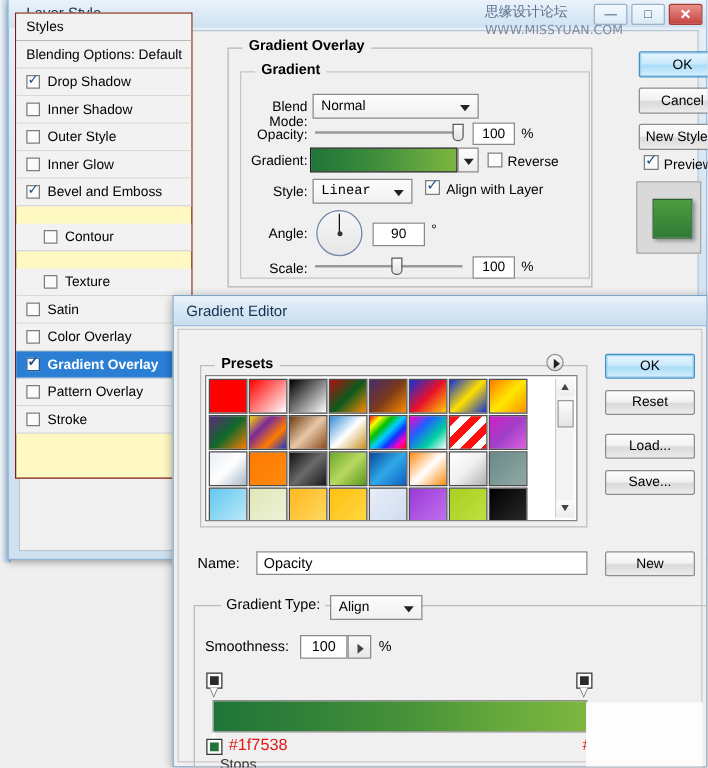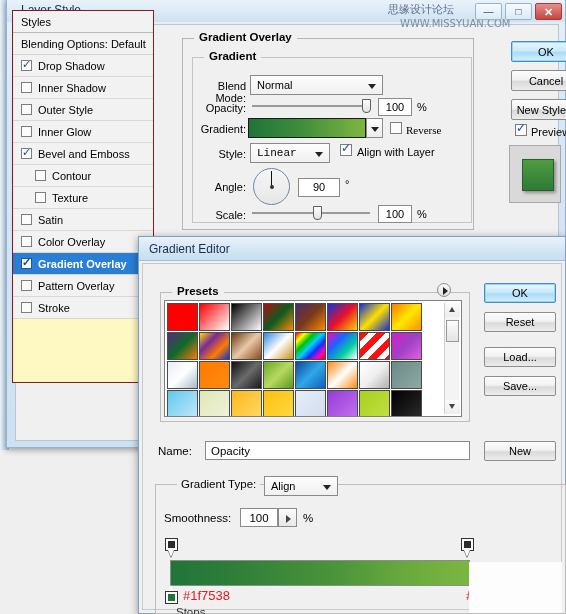--- a/index.html
+++ b/index.html
@@ -66,21 +66,21 @@
     font-size: 11px;
   }
   .style-row {
     height: 22px; line-height: 22px;
     border-bottom: 1px solid #d8d8d8;
     background: #f2f2f2;
     display: flex; align-items: center;
     padding-left: 8px;
     font-size: 11px;
   }
-  .style-row.indent { padding-left: 22px; }
+  .style-row.indent { padding-left: 22px; margin-top: 14px; }
   .style-row.selected { background: #2a7fd4; color: #fff; font-weight: bold; }
   .cb {
     width: 11px; height: 11px; margin-right: 6px;
     border: 1px solid #7d7d7d; background: #fbfbfb;
     display: inline-block; position: relative; flex: 0 0 auto;
   }
   .cb.checked::after {
     content: "\2713";
     position: absolute; left: 0px; top: -4px;
     font-size: 11px; color: #234f8c; line-height: 14px;
@@ -375,21 +375,21 @@
     background: #fdfdfd; border: 1px solid #fbfbfb;
   }
 
   
   #watermark {
     position: absolute; left: 388px; top: 2px; font-size: 11px;
     color: #6f7f92; letter-spacing: 0px;
     font-family: "DejaVu Sans", sans-serif;
   }
   #watermark .cn { color:#5a7089; }
-  #watermark .url { color:#7b8ca0; font-size: 10px; margin-left: 12px; }
+  #watermark .url { color:#7b8ca0; font-size: 10px; }
 </style>
 </head>
 <body>
 
 <div id="page-bg"></div>
 
 <div id="left-strip"></div>
 
 <div id="layer-style-window">
   <div id="ls-titlebar">
@@ -472,21 +472,21 @@
 <div class="field-label" style="left:186px; top:102px; width:60px;">Opacity:</div>
 <div class="slider-track" style="left:252px; top:105px; width:118px;"></div>
 <div class="slider-thumb" style="left:362px; top:99px;"></div>
 <div class="numbox" style="left:378px; top:98px; width:34px;">100</div>
 <div class="pct" style="left:417px; top:101px;">%</div>
 
 <div class="field-label" style="left:186px; top:123px; width:60px;">Gradient:</div>
 <div id="grad-swatch" style="background: linear-gradient(to right, rgb(31, 117, 56) 0%, rgb(63, 142, 60) 45%, rgb(124, 182, 63) 100%);"></div>
 <div id="grad-swatch-arrow"></div>
 <div class="smallcb" style="left:390px; top:122px;"></div>
-<div class="pct" style="left:406px; top:124px;font-family:Liberation Serif, serif;">Reverse</div>
+<div class="pct" style="left:406px; top:124px;">Reverse</div>
 
 <div class="field-label" style="left:186px; top:148px; width:60px;">Style:</div>
 <div class="combo" style="left:250px; top:143px; width:80px;font-family:Liberation Mono, monospace;">
   <span>Linear</span>
   <span class="arrow"></span>
 </div>
 <div class="smallcb checked" style="left:340px; top:144px;"></div>
 <div class="pct" style="left:357px; top:146px;">Align with Layer</div>
 
 <div class="field-label" style="left:186px; top:181px; width:60px;">Angle:</div>

